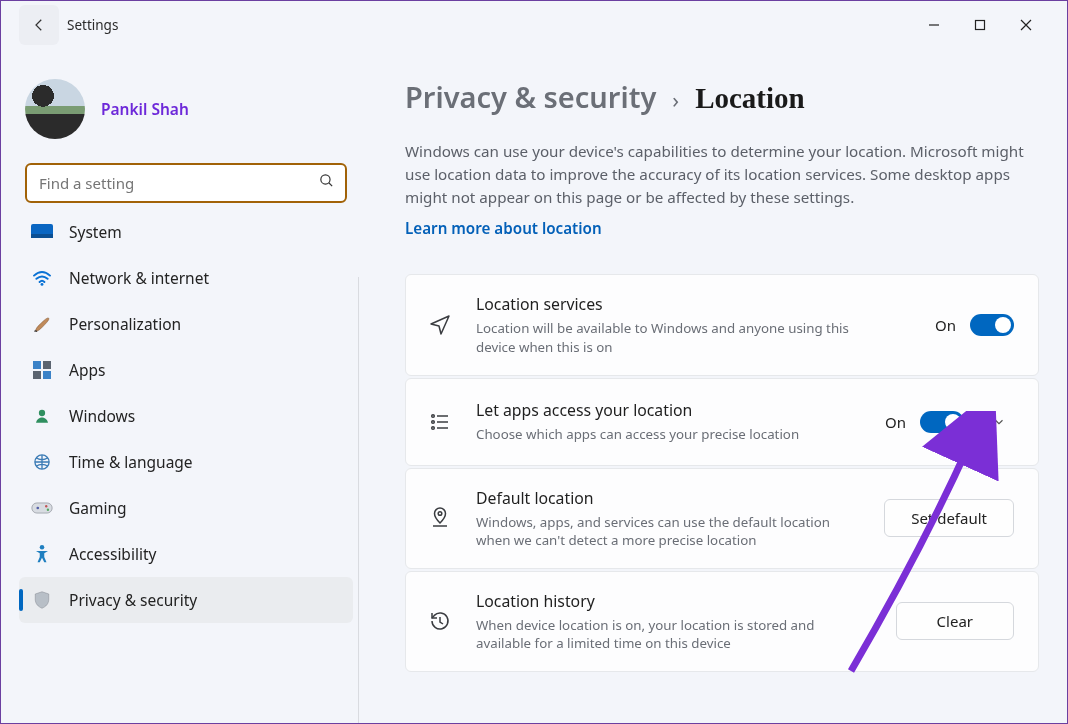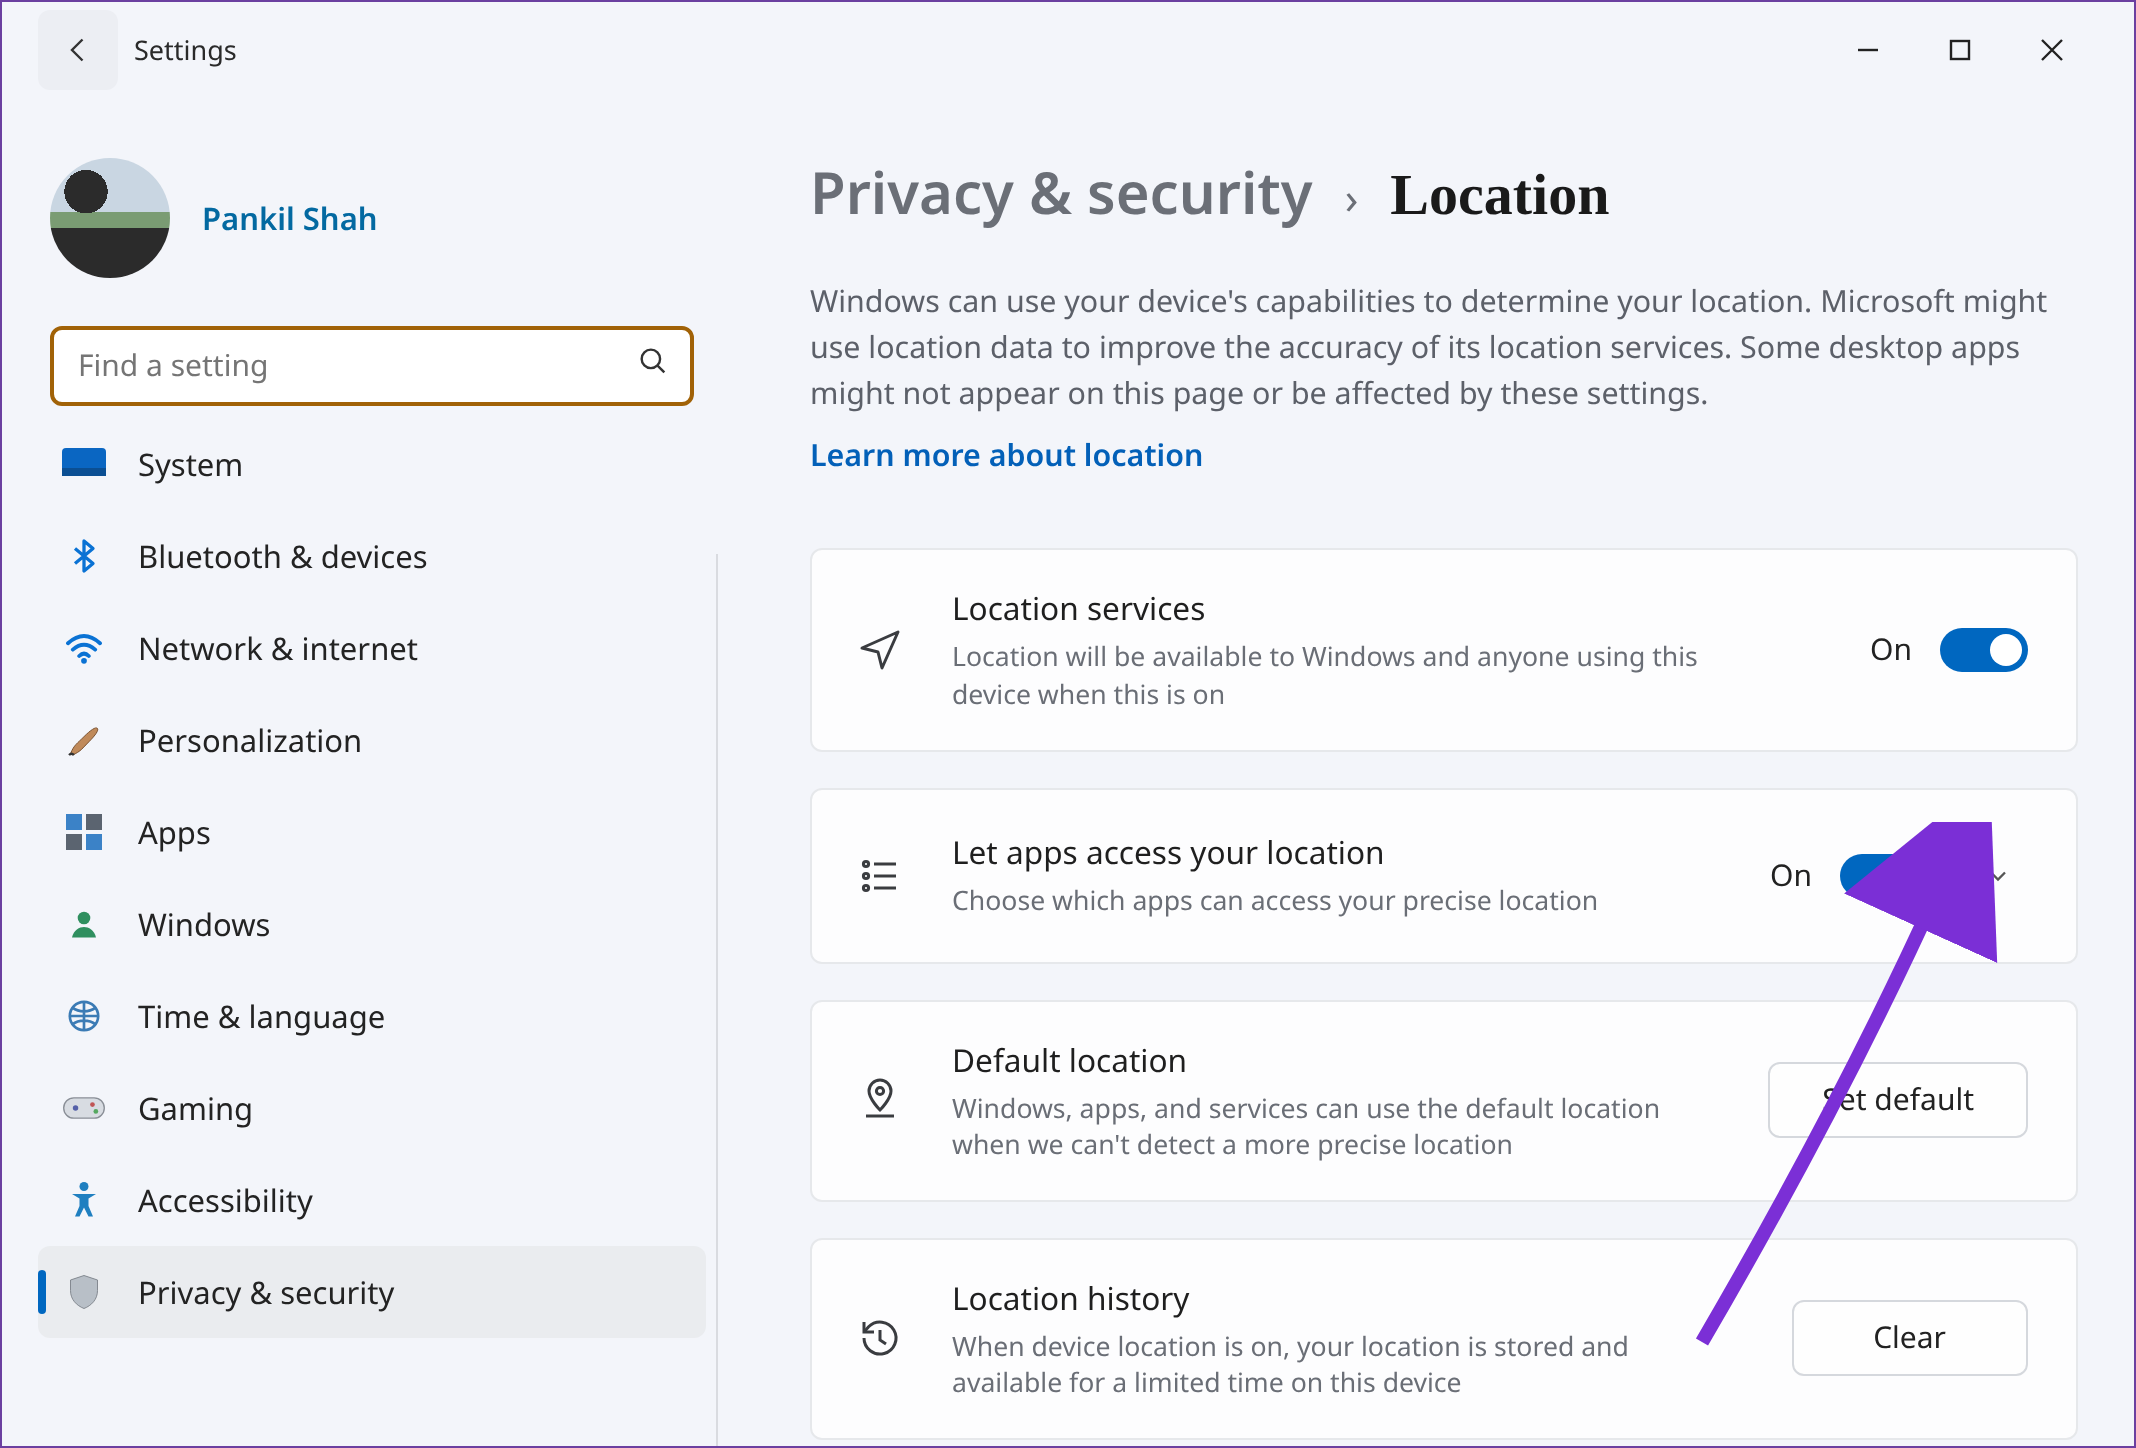--- a/index.html
+++ b/index.html
@@ -13,21 +13,21 @@
   .win-controls { margin-left: auto; display:flex; }
   .win-btn { width: 46px; height: 40px; display:flex; align-items:center; justify-content:center; }
 
   
   .layout { display:flex; height: calc(100% - 48px); }
   .sidebar { width: 360px; padding: 12px 8px 0 18px; display:flex; flex-direction:column; }
   .nav-divider { position:absolute; left:357px; top:276px; bottom:0; width:1px; background:#d9dbe0; }
 
   .user-row { display:flex; align-items:center; gap:16px; padding: 18px 6px 24px 6px; }
   .avatar { width:60px; height:60px; border-radius:50%; background: radial-gradient(circle at 30% 28%, #2b2b2b 0 18%, transparent 18%), linear-gradient(180deg,#c9d6e2 0 45%,#7a9c73 45% 58%,#2b2b2b 58%); background-color:#9fb7c9; }
-  .user-name { font-size:15.5px; font-weight:600; color:#0369a1; }
+  .user-name { font-size:15.5px; font-weight:600; color:#6d28d9; }
 
   .search-wrap { position:relative; margin: 0 6px 14px 6px; }
   .search-input { width:100%; height:40px; border-radius:6px; border:2px solid #a16207; background:#fff; padding:0 44px 0 12px; font-size:15px; color:#5a5e66; outline:none; }
   .search-icon { position:absolute; right:12px; top:50%; transform:translateY(-50%); color:#3a3a3a; }
 
   .nav { overflow:hidden; flex:1; }
   .nav-item { display:flex; align-items:center; gap:16px; height:46px; padding:0 8px 0 12px; border-radius:6px; position:relative; }
   .nav-item.selected { background:#eaecef; }
   .nav-item.selected::before { content:""; position:absolute; left:0; top:12px; bottom:12px; width:3.5px; background:#0067c0; border-radius:3px; }
   .nav-icon { width:22px; height:22px; display:flex; align-items:center; justify-content:center; }
@@ -35,21 +35,21 @@
 
   
   .content { flex:1; padding: 28px 28px 0 44px; overflow:hidden; }
   .breadcrumb { display:flex; align-items:baseline; gap:14px; margin-bottom:24px; flex-wrap:wrap; }
   .bc-parent { font-size:29px; font-weight:600; color:#6b6f77; }
   .bc-sep { font-size:22px; color:#6b6f77; padding:0 2px; }
   .bc-current { font-size:29px; font-weight:600; color:#1a1a1a;font-family:Liberation Serif, serif; }
   .desc { font-size:15.2px; line-height:1.5; color:#5c6069; max-width:640px; }
   .learn-link { display:block; margin-top:10px; font-size:15.2px; font-weight:600; color:#0360b8; }
 
-  .cards { margin-top:36px; display:flex; flex-direction:column; gap:18px; }
+  .cards { margin-top:36px; display:flex; flex-direction:column; gap:2px; }
   .card { background:#fdfdfe; border:1px solid #e6e8eb; border-radius:6px; display:flex; align-items:center; padding:18px 24px 18px 20px; gap:22px; min-height:88px; }
   .card-icon { width:28px; display:flex; align-items:center; justify-content:center; color:#3a3c40; flex-shrink:0; }
   .card-text { flex:1; min-width:0; }
   .card-title { font-size:15.8px; color:#1f1f1f; margin-bottom:4px; }
   .card-sub { font-size:13.3px; color:#6a6e76; line-height:1.4; max-width: 380px; }
   .card-ctrl { display:flex; align-items:center; gap:14px; }
   .toggle-label { font-size:15px; color:#222; }
   .toggle { width:44px; height:22px; border-radius:14px; background:#0067c0; position:relative; }
   .toggle::after { content:""; position:absolute; right:3px; top:3px; width:16px; height:16px; border-radius:50%; background:#fff; }
   .expand-btn { width:30px; height:30px; display:flex; align-items:center; justify-content:center; color:#555; margin-left:6px; }
@@ -110,29 +110,20 @@
         <span class="nav-icon">
             <svg width="22" height="16">
               <rect x="0" y="0" width="22" height="14" rx="2" fill="#0a66c2"></rect>
               <rect x="0" y="10" width="22" height="4" fill="#0b4f93"></rect>
             </svg>
           </span>
         <span class="nav-label">System</span>
       </div>
       <div class="nav-item">
         <span class="nav-icon">
-            <svg width="18" height="20" viewBox="0 0 24 24">
-              <path d="M12 2v20l7-6-14-8 14-8-7-6" fill="none"></path>
-              <path d="M6 7l12 10-6 5V2l6 5L6 17" fill="none" stroke="#0a72d4" stroke-width="2.2" stroke-linejoin="round"></path>
-            </svg>
-          </span>
-        <span class="nav-label">Bluetooth &amp; devices</span>
-      </div>
-      <div class="nav-item">
-        <span class="nav-icon">
             <svg width="20" height="16" viewBox="0 0 24 20">
               <path d="M2 7 Q12 -2 22 7 M5 11 Q12 5 19 11 M9 15 Q12 12 15 15" fill="none" stroke="#0a72d4" stroke-width="2.4" stroke-linecap="round"></path>
               <circle cx="12" cy="18" r="1.8" fill="#0a72d4"></circle>
             </svg>
           </span>
         <span class="nav-label">Network &amp; internet</span>
       </div>
       <div class="nav-item">
         <span class="nav-icon">
             <svg width="20" height="20" viewBox="0 0 24 24">

